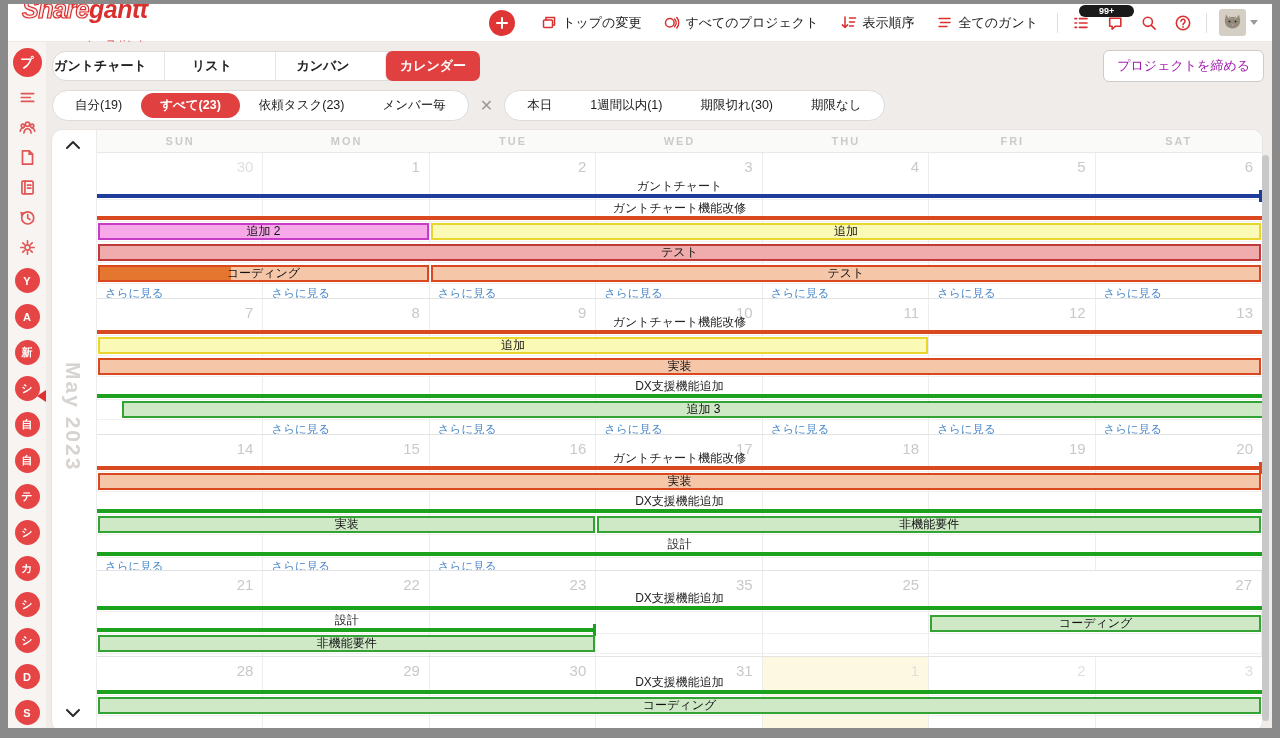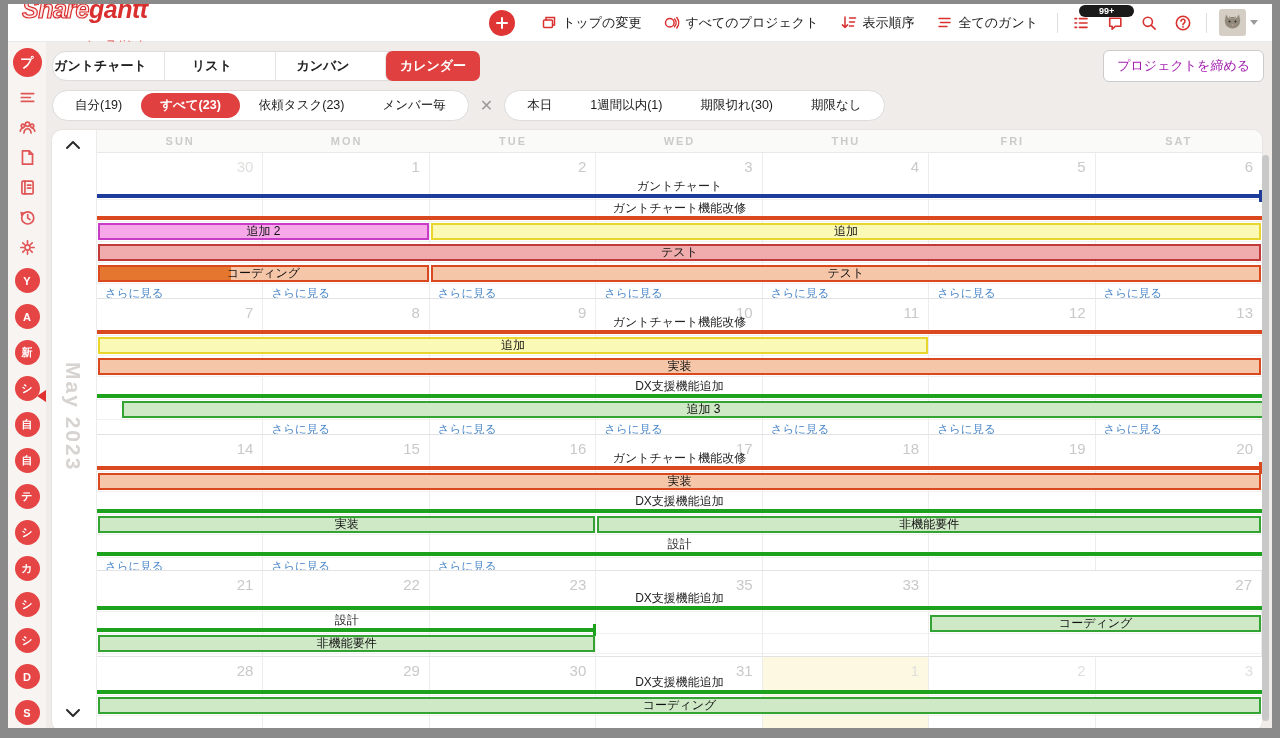--- a/index.html
+++ b/index.html
@@ -463,21 +463,21 @@
                 <div class="col" style="left: 14.2857%;">
                   <div class="daynum">22</div>
                 </div>
                 <div class="col" style="left: 28.5714%;">
                   <div class="daynum">23</div>
                 </div>
                 <div class="col" style="left: 42.8571%;">
                   <div class="daynum">35</div>
                 </div>
                 <div class="col" style="left: 57.1429%;">
-                  <div class="daynum">33</div>
+                  <div class="daynum">25</div>
                 </div>
                 <div class="col" style="left: 85.7143%;">
                   <div class="daynum">27</div>
                 </div>
                 <div class="rows" style="top: 20px;">
                   <div class="trow line">
                     <div class="linelabel" style="left: 0%; width: 100%;">DX支援機能追加</div>
                     <div class="tline" style="left: 0%; width: 100%; background: rgb(29, 162, 29);"></div>
                   </div>
                   <div class="trow line">

